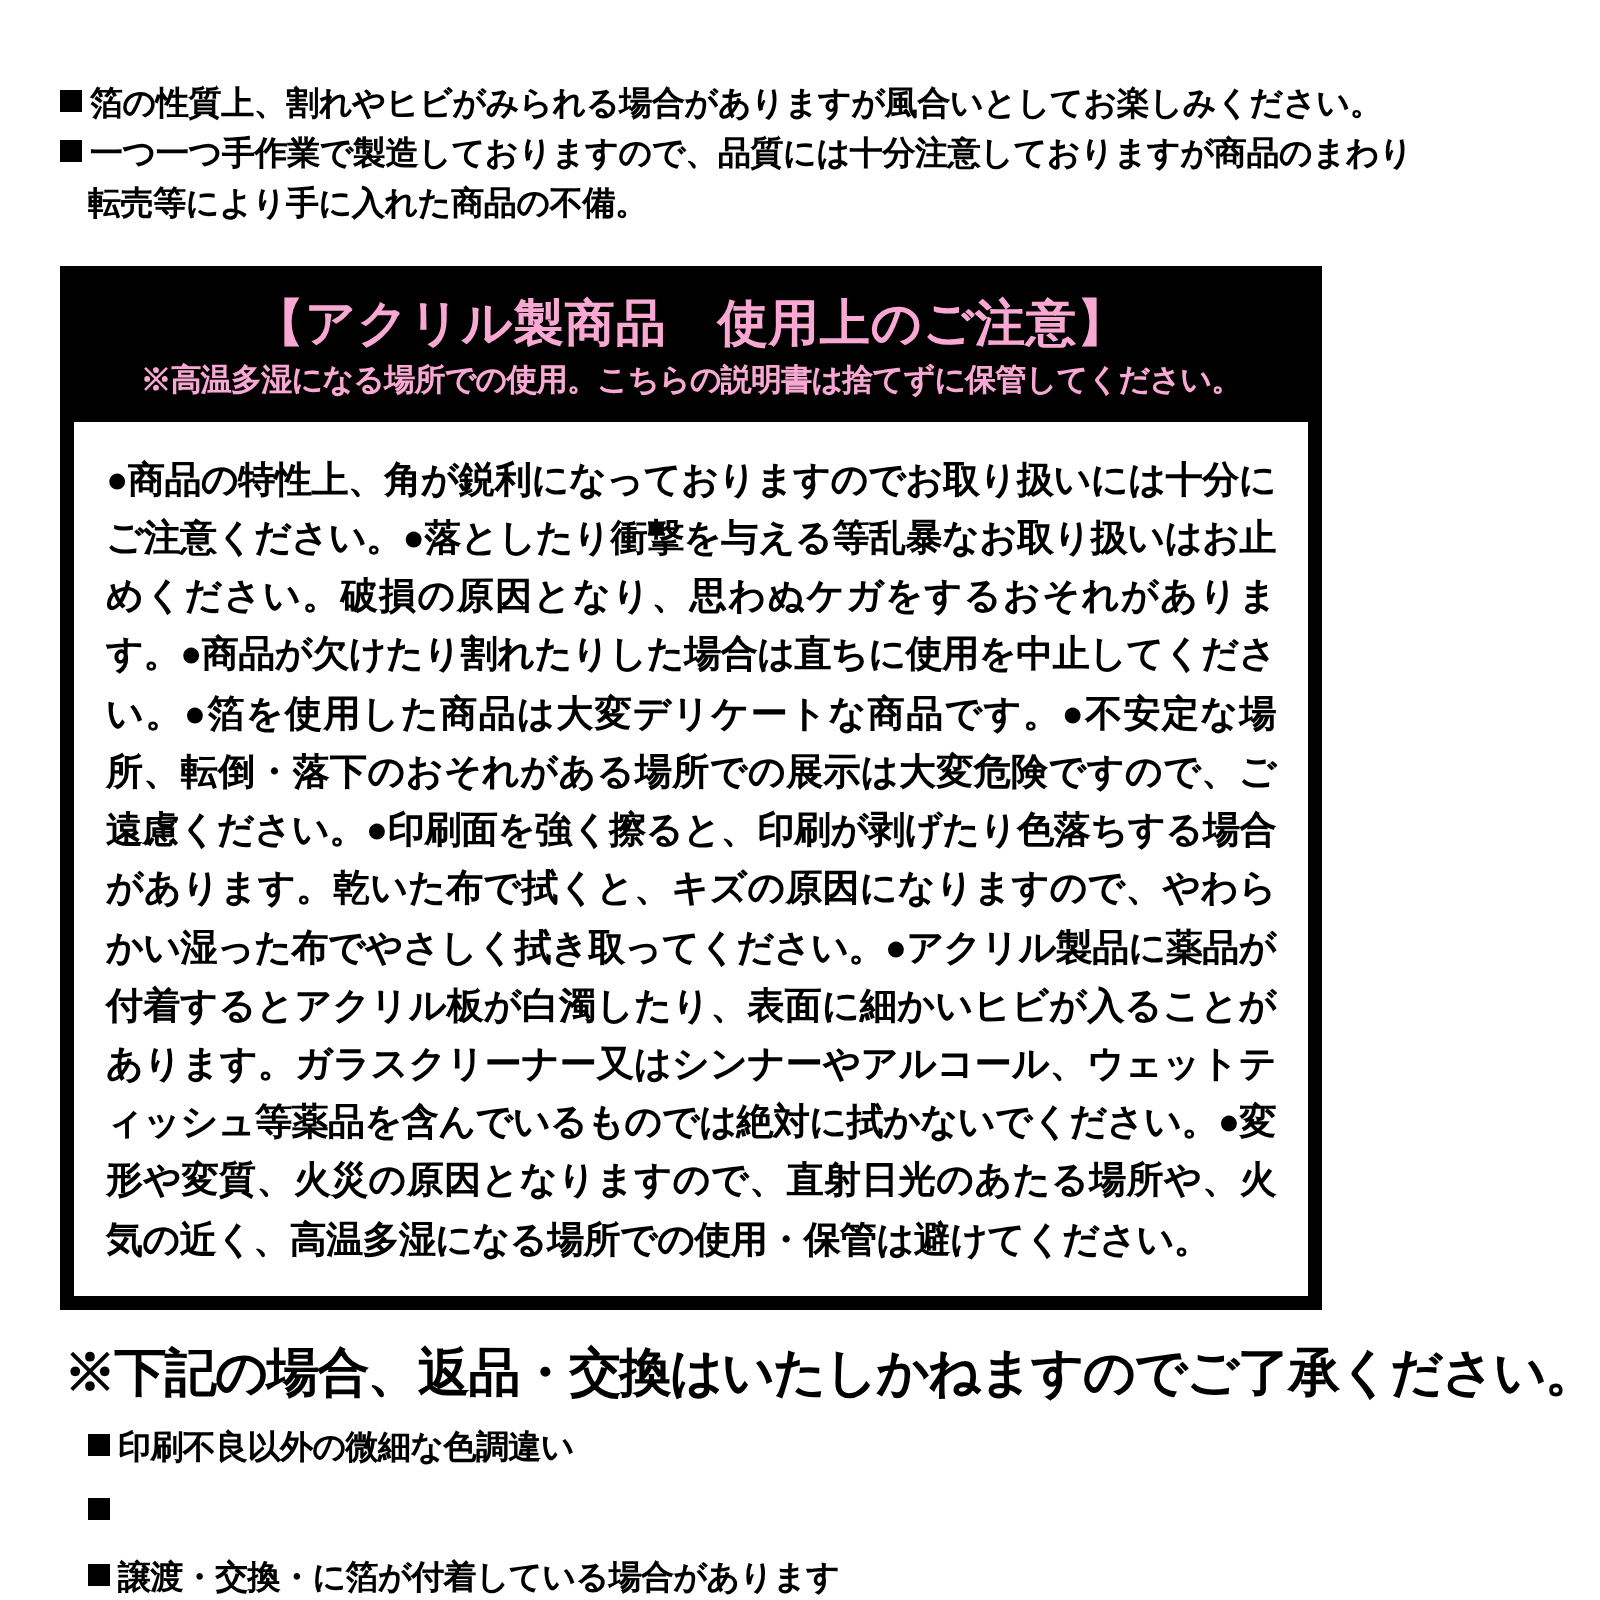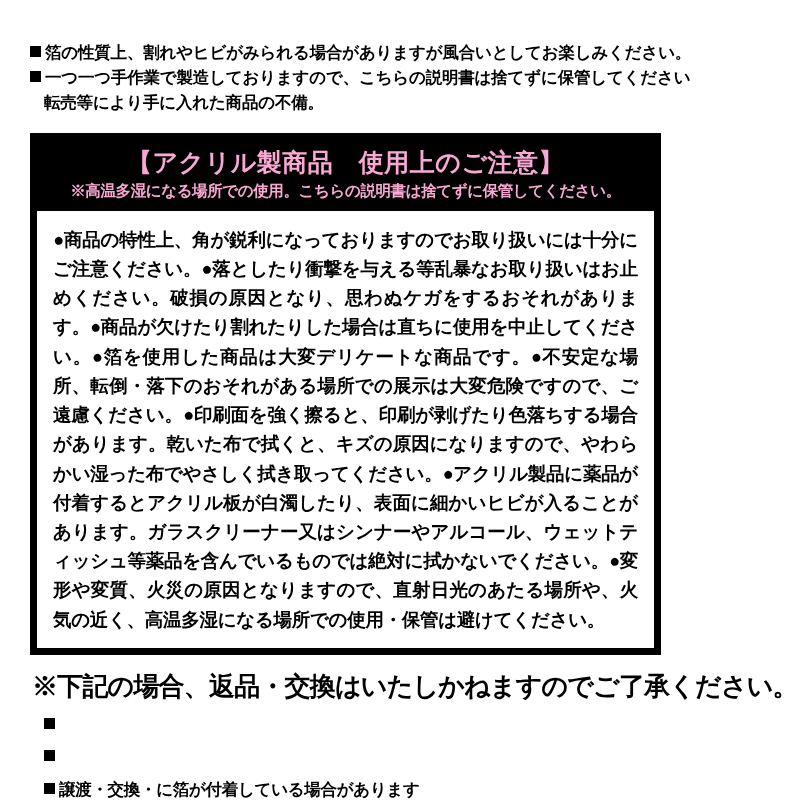--- a/index.html
+++ b/index.html
@@ -109,40 +109,40 @@
 </head>
 <body>
 
 <div class="page">
 
   <div class="top-notes">
     <span class="top-note-line">
       <span class="sq"></span><span>箔の性質上、割れやヒビがみられる場合がありますが風合いとしてお楽しみください。</span>
     </span>
     <span class="top-note-line">
-      <span class="sq"></span><span>一つ一つ手作業で製造しておりますので、こちらの説明書は捨てずに保管してください</span>
+      <span class="sq"></span><span>一つ一つ手作業で製造しておりますので、品質には十分注意しておりますが商品のまわり</span>
     </span>
     <span class="top-note-line indent">
       <span>転売等により手に入れた商品の不備。</span>
     </span>
   </div>
 
   <div class="black-box">
     <div class="box-header">
       <div class="box-title">【アクリル製商品　使用上のご注意】</div>
       <div class="box-sub">※高温多湿になる場所での使用。こちらの説明書は捨てずに保管してください。</div>
     </div>
     <div class="box-body">●商品の特性上、角が鋭利になっておりますのでお取り扱いには十分にご注意ください。●落としたり衝撃を与える等乱暴なお取り扱いはお止めください。破損の原因となり、思わぬケガをするおそれがあります。●商品が欠けたり割れたりした場合は直ちに使用を中止してください。●箔を使用した商品は大変デリケートな商品です。●不安定な場所、転倒・落下のおそれがある場所での展示は大変危険ですので、ご遠慮ください。●印刷面を強く擦ると、印刷が剥げたり色落ちする場合があります。乾いた布で拭くと、キズの原因になりますので、やわらかい湿った布でやさしく拭き取ってください。●アクリル製品に薬品が付着するとアクリル板が白濁したり、表面に細かいヒビが入ることがあります。ガラスクリーナー又はシンナーやアルコール、ウェットティッシュ等薬品を含んでいるものでは絶対に拭かないでください。●変形や変質、火災の原因となりますので、直射日光のあたる場所や、火気の近く、高温多湿になる場所での使用・保管は避けてください。</div>
   </div>
 
   <div class="bottom-heading">※下記の場合、返品・交換はいたしかねますのでご了承ください。</div>
 
   <ul class="bullet-list">
     <li>
-      <span class="sq"></span>
+      <span class="sq"></span><span>印刷不良以外の微細な色調違い</span>
     </li>
     <li>
       <span class="sq"></span>
     </li>
     <li>
       <span class="sq"></span><span>譲渡・交換・に箔が付着している場合があります</span>
     </li>
   </ul>
 
 </div>

